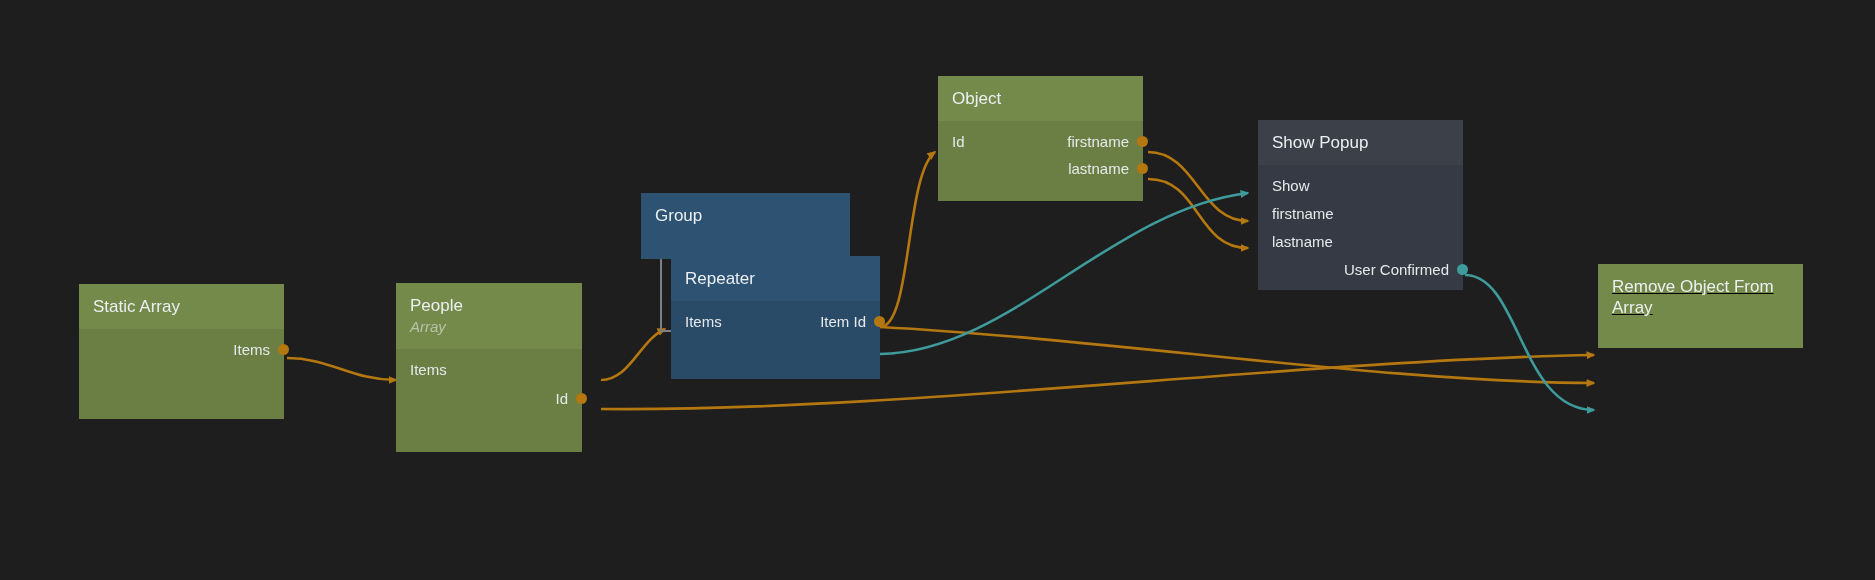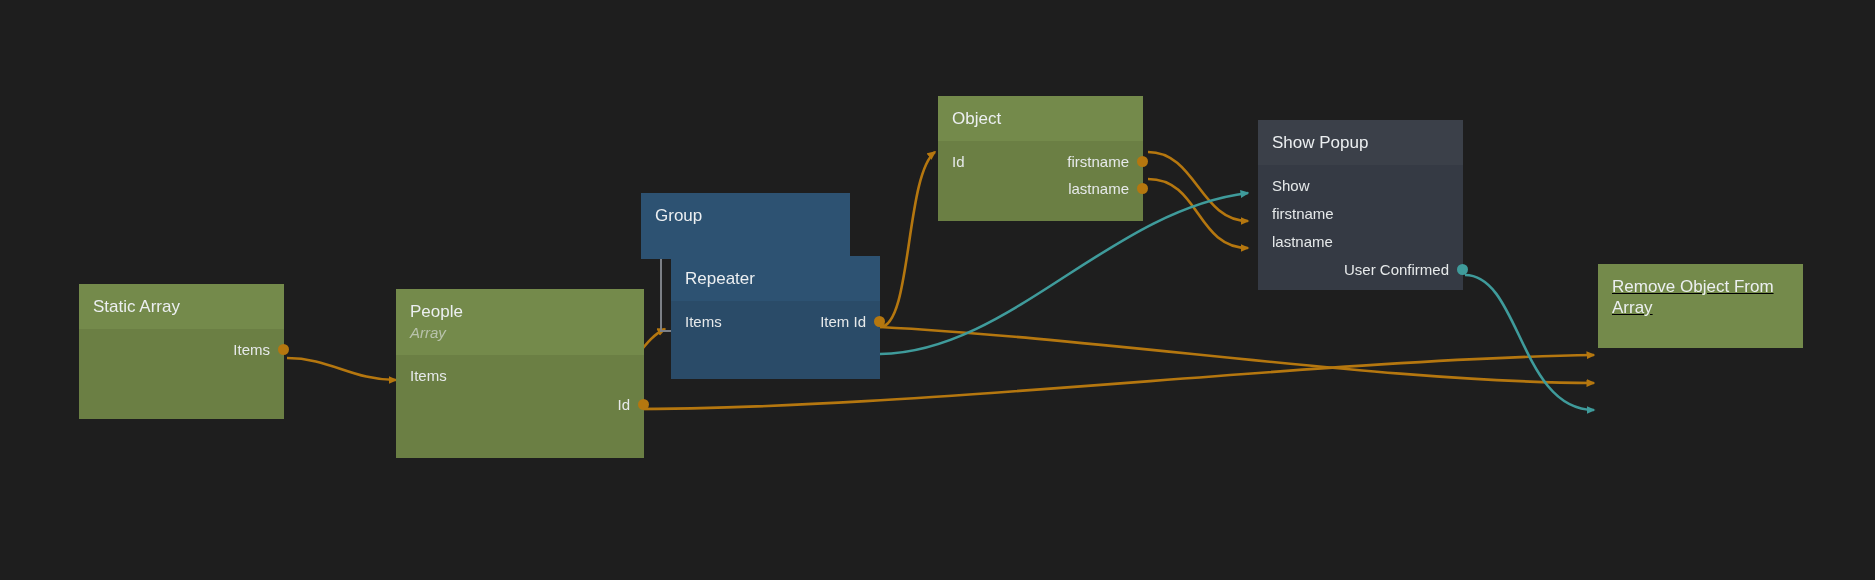--- a/index.html
+++ b/index.html
@@ -124,21 +124,21 @@
       <span>Static Array</span>
     </div>
     <div class="node-body" style="min-height:72px;">
       <div class="port-row out">
         <span>Items</span>
         <span class="dot orange right"></span>
       </div>
     </div>
   </div>
 
-  <div class="node green" style="left:396px; top:289px; width:248px;">
+  <div class="node green" style="left:396px; top:283px; width:186px;">
     <div class="node-header">
       <span>People</span>
       <span class="node-subtitle">Array</span>
     </div>
     <div class="node-body" style="min-height:85px;">
       <div class="port-row in">
         <span>Items</span>
       </div>
       <div class="port-row out" style="margin-top:6px;">
         <span>Id</span>
@@ -161,21 +161,21 @@
       <div class="port-row in">
         <span>Items</span>
         <span class="port-row out" style="position:absolute; right:0; top:0; padding:0 14px;">
           <span>Item Id</span>
           <span class="dot orange right"></span>
         </span>
       </div>
     </div>
   </div>
 
-  <div class="node green" style="left:938px; top:76px; width:205px;margin-top:20px;">
+  <div class="node green" style="left:938px; top:76px; width:205px;">
     <div class="node-header">
       <span>Object</span>
     </div>
     <div class="node-body" style="min-height:62px;">
       <div class="port-row in">
         <span>Id</span>
         <span class="port-row out" style="position:absolute; right:0; top:0; padding:0 14px;">
           <span>firstname</span>
           <span class="dot orange right"></span>
         </span>

